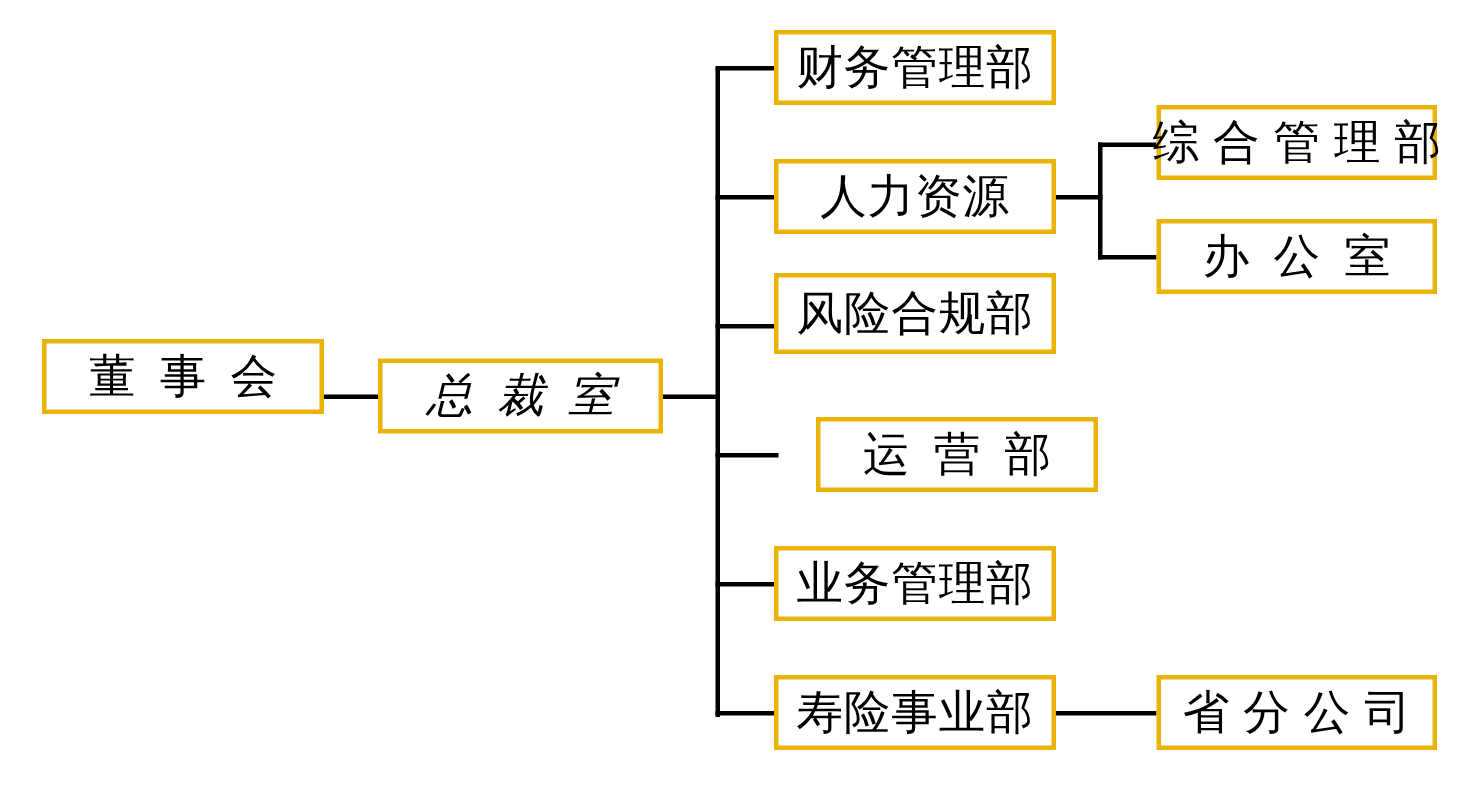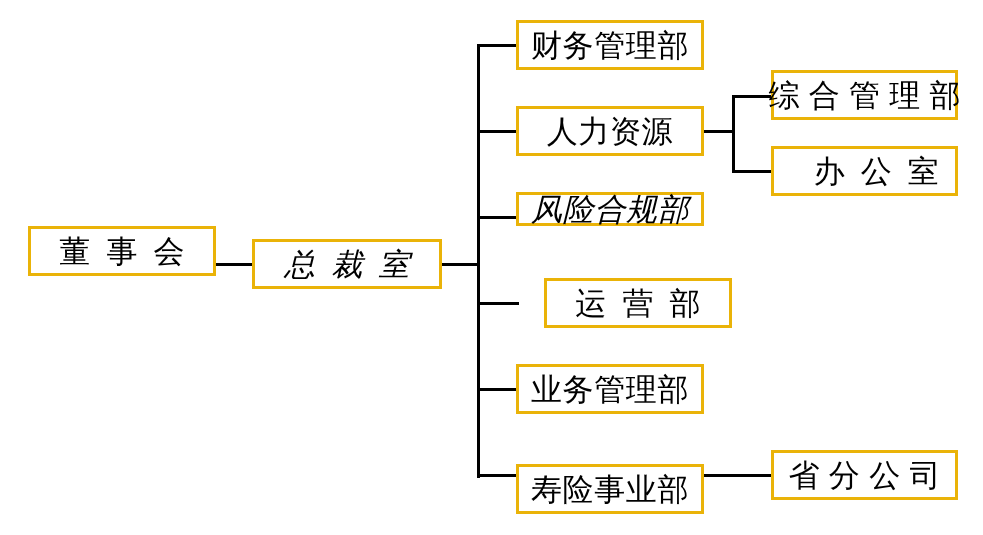--- a/index.html
+++ b/index.html
@@ -74,41 +74,41 @@
   </div>
 
   <div class="node-box" style="left:516px;top:20px;width:188px;height:50px;">
     <span class="node-label sp1">财务管理部</span>
   </div>
 
   <div class="node-box" style="left:516px;top:106px;width:188px;height:50px;">
     <span class="node-label sp1">人力资源</span>
   </div>
 
-  <div class="node-box" style="left:516px;top:192px;width:188px;height:34px;font-style:italic;">
+  <div class="node-box" style="left:516px;top:182px;width:188px;height:54px;">
     <span class="node-label sp1">风险合规部</span>
   </div>
 
   <div class="node-box" style="left:516px;top:278px;width:188px;height:50px;margin-left:28px;">
     <span class="node-label sp3">运营部</span>
   </div>
 
   <div class="node-box" style="left:516px;top:364px;width:188px;height:50px;">
     <span class="node-label sp1">业务管理部</span>
   </div>
 
-  <div class="node-box" style="left:516px;top:450px;width:188px;height:50px;margin-top:14px;">
+  <div class="node-box" style="left:516px;top:450px;width:188px;height:50px;">
     <span class="node-label sp1">寿险事业部</span>
   </div>
 
   <div class="node-box" style="left:771px;top:70px;width:187px;height:50px;">
     <span class="node-label sp2">综合管理部</span>
   </div>
 
-  <div class="node-box" style="left:771px;top:146px;width:187px;height:50px;justify-content:flex-end;">
+  <div class="node-box" style="left:771px;top:146px;width:187px;height:50px;">
     <span class="node-label sp3">办公室</span>
   </div>
 
   <div class="node-box" style="left:771px;top:450px;width:187px;height:50px;">
     <span class="node-label sp2">省分公司</span>
   </div>
 
 </div>
 
 </body></html>

